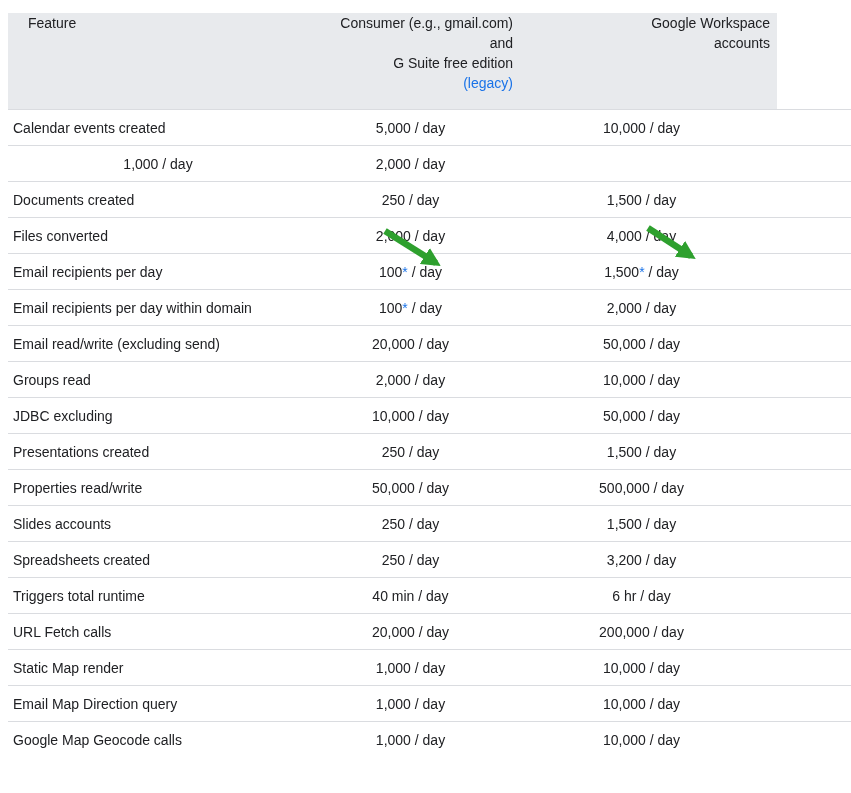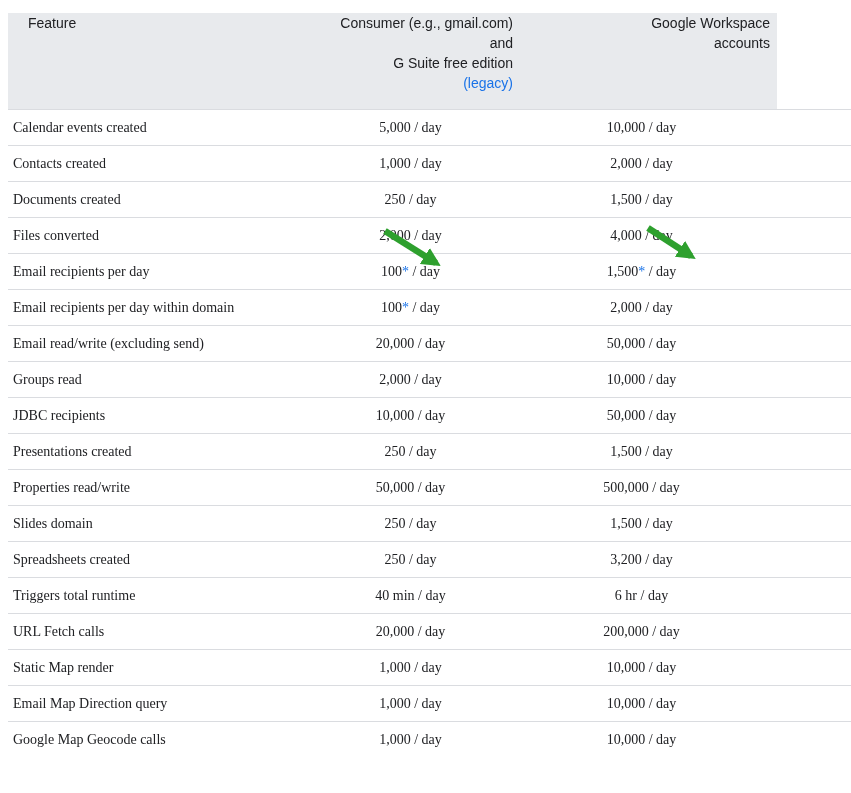--- a/index.html
+++ b/index.html
@@ -40,21 +40,20 @@
     text-decoration: none;
     display: block;
   }
   .tr {
     display: grid;
     grid-template-columns: 300px 205px 257px 1fr;
     height: 36px;
     border-top: 1px solid var(--divider, #dadce0);
     align-items: center;
     width: 843px;
-    font-family: Liberation Serif, serif;
   }
   .td-feature { padding-left: 5px; }
   .td-val { text-align: center; white-space: pre; }
   .star { color: var(--link, #1a73e8); }
   .arrows {
     position: absolute;
     left: 0; top: 0;
     width: 851px; height: 793px;
     pointer-events: none;
   }
@@ -80,21 +79,20 @@
       <div></div>
     </div>
     <div class="tbody">
         <div class="tr">
           <div class="td td-feature">Calendar events created</div>
           <div class="td td-val">5,000 / day</div>
           <div class="td td-val">10,000 / day</div>
           <div></div>
         </div>
         <div class="tr">
-          <div class="td td-feature">Contacts created</div>
           <div class="td td-val">1,000 / day</div>
           <div class="td td-val">2,000 / day</div>
           <div></div>
         </div>
         <div class="tr">
           <div class="td td-feature">Documents created</div>
           <div class="td td-val">250 / day</div>
           <div class="td td-val">1,500 / day</div>
           <div></div>
         </div>
@@ -122,39 +120,39 @@
           <div class="td td-val">50,000 / day</div>
           <div></div>
         </div>
         <div class="tr">
           <div class="td td-feature">Groups read</div>
           <div class="td td-val">2,000 / day</div>
           <div class="td td-val">10,000 / day</div>
           <div></div>
         </div>
         <div class="tr">
-          <div class="td td-feature">JDBC recipients</div>
+          <div class="td td-feature">JDBC excluding</div>
           <div class="td td-val">10,000 / day</div>
           <div class="td td-val">50,000 / day</div>
           <div></div>
         </div>
         <div class="tr">
           <div class="td td-feature">Presentations created</div>
           <div class="td td-val">250 / day</div>
           <div class="td td-val">1,500 / day</div>
           <div></div>
         </div>
         <div class="tr">
           <div class="td td-feature">Properties read/write</div>
           <div class="td td-val">50,000 / day</div>
           <div class="td td-val">500,000 / day</div>
           <div></div>
         </div>
         <div class="tr">
-          <div class="td td-feature">Slides domain</div>
+          <div class="td td-feature">Slides accounts</div>
           <div class="td td-val">250 / day</div>
           <div class="td td-val">1,500 / day</div>
           <div></div>
         </div>
         <div class="tr">
           <div class="td td-feature">Spreadsheets created</div>
           <div class="td td-val">250 / day</div>
           <div class="td td-val">3,200 / day</div>
           <div></div>
         </div>

